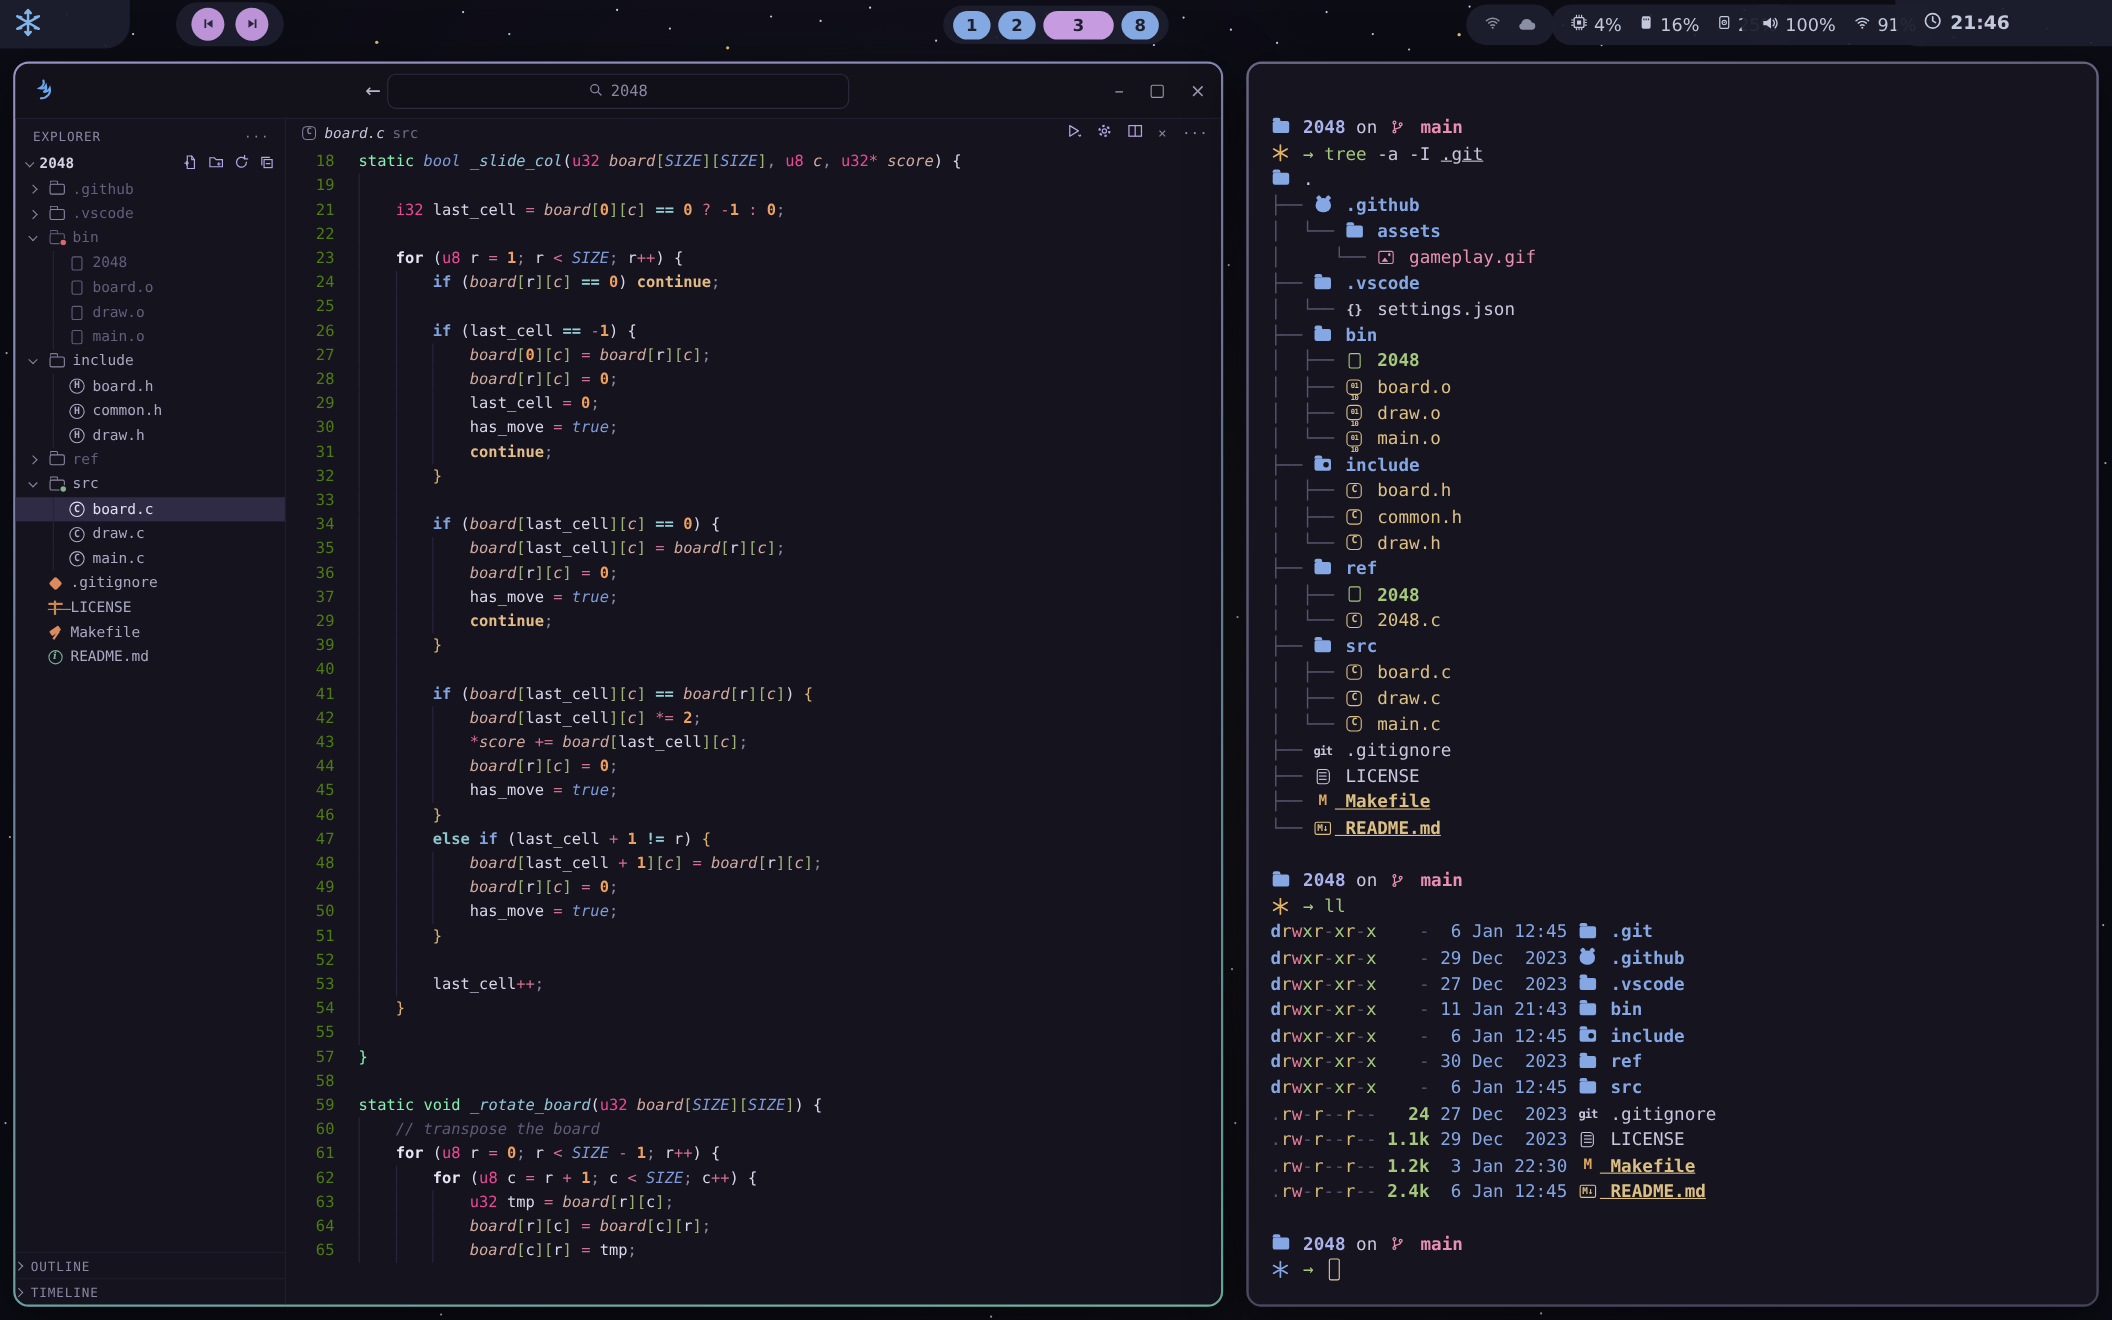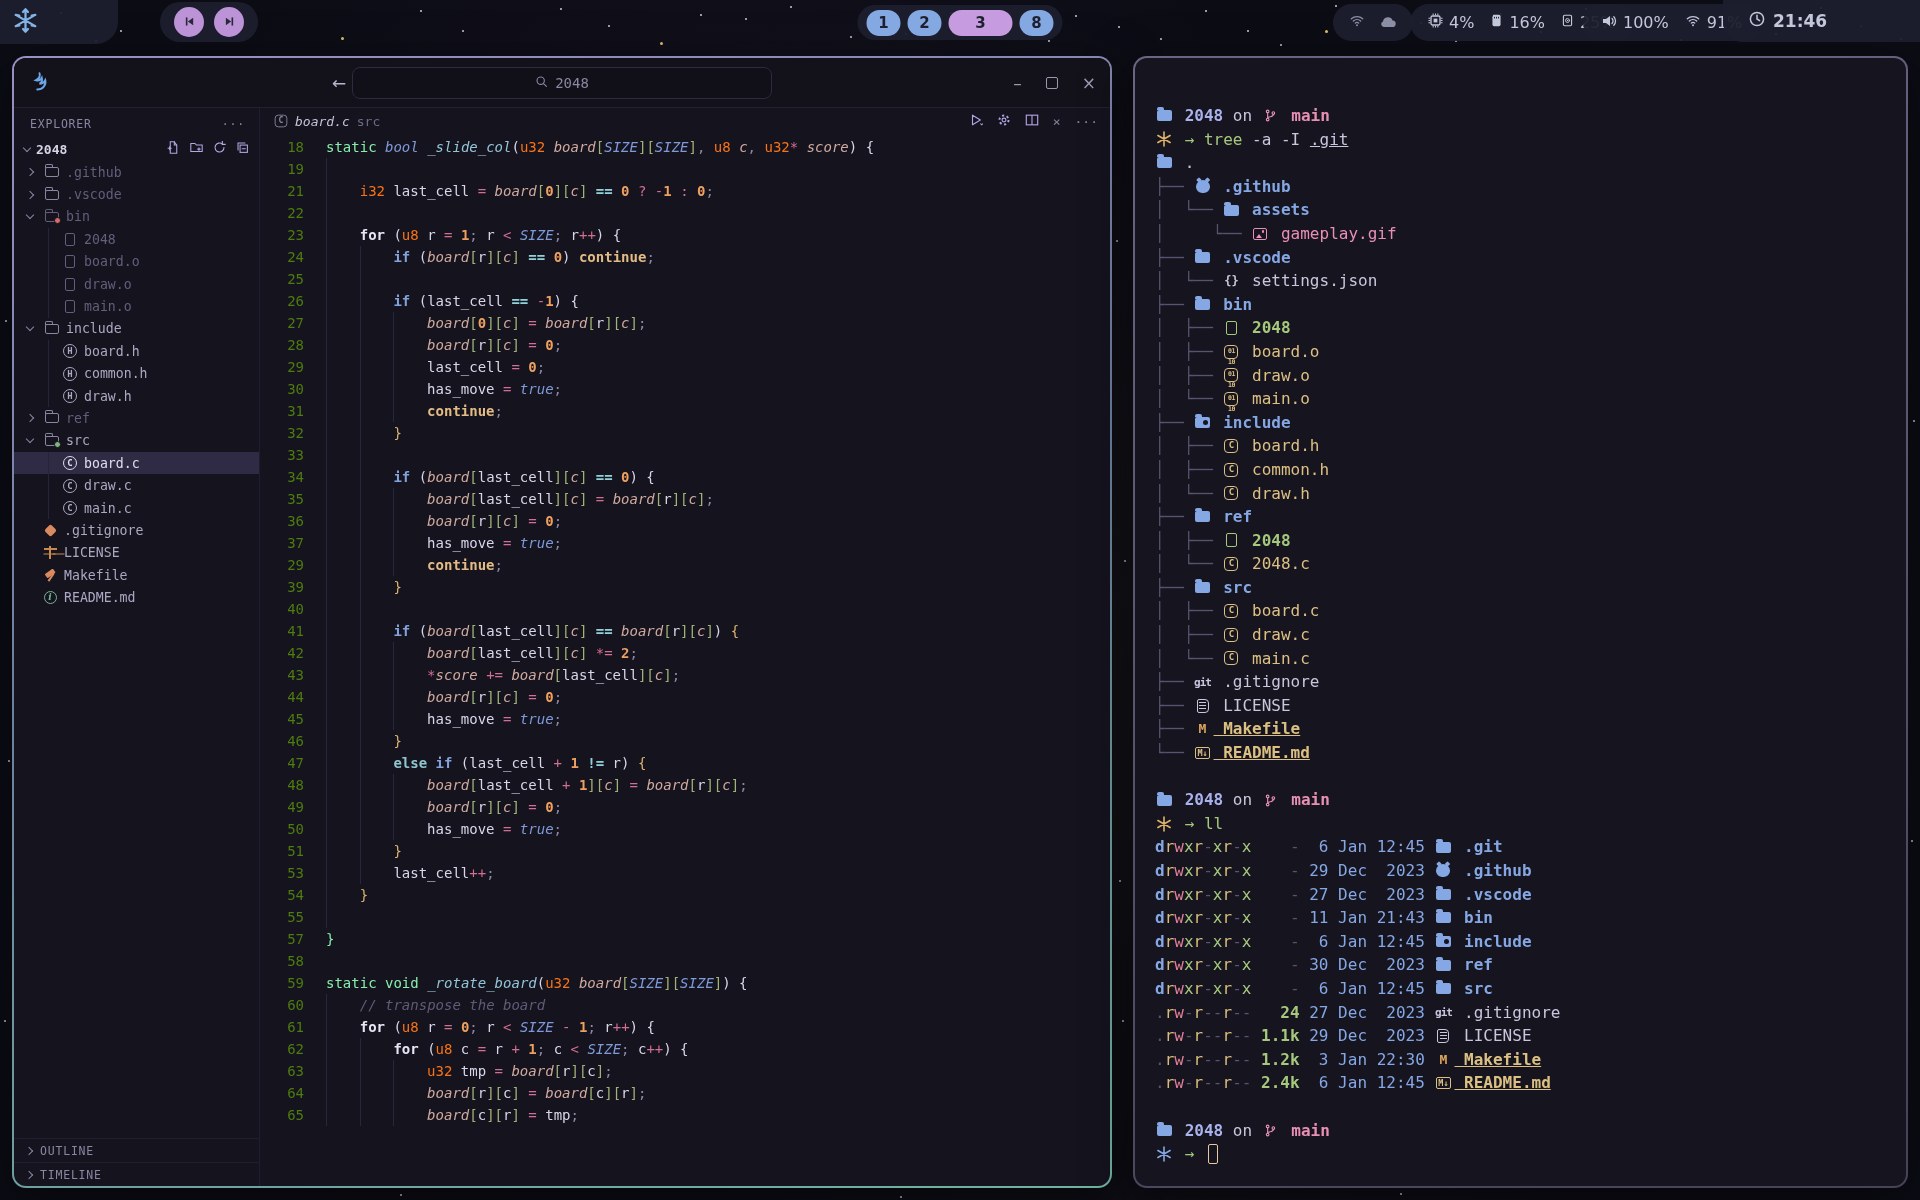--- a/index.html
+++ b/index.html
@@ -61,21 +61,21 @@
   .item{display:flex;align-items:center;height:22.4px;gap:6px;position:relative;font-size:13.2px}
   .item .guide{position:absolute;left:34px;top:0;bottom:0;border-left:1px solid #26233a}
   .item.lvl1{padding-left:28px}
   .item.lvl2{padding-left:48px}
   .item.dim{color:#635e7c}
   .item.sel{background:#2f2b44;color:#e0ddf0}
   .chev{display:inline-block;width:6px;height:6px;border-right:1.4px solid #8a86a3;border-bottom:1.4px solid #8a86a3;flex:none}
   .chev.r{transform:rotate(-45deg)}
   .chev.d{transform:rotate(45deg);margin-top:-3px}
   .chevslot{width:12px;display:flex;justify-content:center;flex:none;margin-left:-18px;margin-right:2px}
-  .panelrow{display:flex;align-items:center;gap:8px;height:24px;padding-left:12px;border-top:1px solid #201d2e;color:#8a86a3;
+  .panelrow{display:flex;align-items:center;gap:8px;height:24px;border-top:1px solid #201d2e;color:#8a86a3;
     font-size:11.5px;letter-spacing:.8px}
   #panels{position:absolute;left:0;right:0;bottom:0}
   
   .sfold{display:inline-block;width:14px;height:10px;border:1.3px solid currentColor;border-radius:2px;position:relative;flex:none}
   .sfold::before{content:"";position:absolute;top:-4px;left:-1px;width:6px;height:3px;border:1.3px solid currentColor;border-bottom:none;border-radius:2px 2px 0 0}
   .sfold.reddot::after{content:"";position:absolute;right:-3px;bottom:-3px;width:5px;height:5px;border-radius:50%;background:#d66a6a;border:1.5px solid #15131e}
   .sfold.grndot::after{content:"";position:absolute;right:-3px;bottom:-3px;width:5px;height:5px;border-radius:50%;background:#7fb57f;border:1.5px solid #15131e}
   .sfile{display:inline-block;width:10px;height:13px;border:1.3px solid currentColor;border-radius:2px;flex:none}
   .sbadge{display:inline-block;width:14px;height:14px;border:1.3px solid currentColor;border-radius:50%;
     font:700 9px/12px "DejaVu Sans Mono",monospace;text-align:center;flex:none}
@@ -96,21 +96,21 @@
   #crumb .fname{font-style:italic}
   #crumb .fdir{color:#6e6a86}
   #crumb .cicons{position:absolute;right:12px;display:flex;align-items:center;gap:14px;color:#b1a4e3}
   #crumb .cicons .gray{color:#8a86a3}
   #code{flex:1;overflow:hidden;padding-top:2px;font-size:14px;line-height:22px;color:#d9d6ea}
   .cline{display:flex;white-space:pre;height:22px}
   .lnum{width:44px;text-align:right;color:#4d7c0f;flex:none;margin-right:22px}
   .gcell{display:inline-block;width:4ch;height:22px;border-left:1px solid #282540;vertical-align:top}
   .cK{color:#86efac}.cT{color:#7e9ad8;font-style:italic}.cI{color:#82a3dc;font-weight:700}
   .cF{color:#e8e5f4;font-weight:700}.cE{color:#8fc6ce;font-weight:700}.cC{color:#e2bb85;font-weight:600}
-  .cY{color:#f97316}.cN{color:#eda05f;font-weight:600}.cFN{color:#93c5d8;font-style:italic}
+  .cY{color:#ec4899}.cN{color:#eda05f;font-weight:600}.cFN{color:#93c5d8;font-style:italic}
   .cP{color:#d0aa9e;font-style:italic}.cB{color:#9fb377}.cG{color:#dbb36e}.cO{color:#d36f92}
   .cL{color:#93d0d8;font-weight:700}.cU{color:#8d89a6}.cM{color:#5f5b78;font-style:italic}
   
   #termbody{padding:46px 16px 14px 20px;font-family:"DejaVu Sans Mono","Liberation Mono",monospace;
     font-size:16px;line-height:23.6px;color:#c9c6dd;background:#16141f;height:100%}
   .tline{white-space:pre;height:23.6px;display:flex;align-items:center}
   .tblock{margin-bottom:23.6px}
   .tc-blue{color:#85a7e4}.tc-lav{color:#aab2ec}.tc-pink{color:#e890b4}.tc-green{color:#a5c87d}
   .tc-tan{color:#dcc083}.tc-org{color:#dca55f}.tc-fg{color:#c9c6dd}.tc-dim{color:#585470}
   .tc-yel{color:#d8bd7a}.tc-red{color:#e07f97}.tc-gold{color:#dfb368}
@@ -494,20 +494,21 @@
             <div class="cline"><span class="lnum">42</span><span><span class="gcell"></span><span class="gcell"></span><span class="gcell"></span><span class="cP">board</span><span class="cB">[</span><span>last_cell</span><span class="cB">]</span><span class="cB">[</span><span class="cP">c</span><span class="cB">]</span><span> </span><span class="cO">*=</span><span> </span><span class="cN">2</span><span class="cU">;</span></span></div>
             <div class="cline"><span class="lnum">43</span><span><span class="gcell"></span><span class="gcell"></span><span class="gcell"></span><span class="cO">*</span><span class="cP">score</span><span> </span><span class="cO">+=</span><span> </span><span class="cP">board</span><span class="cB">[</span><span>last_cell</span><span class="cB">]</span><span class="cB">[</span><span class="cP">c</span><span class="cB">]</span><span class="cU">;</span></span></div>
             <div class="cline"><span class="lnum">44</span><span><span class="gcell"></span><span class="gcell"></span><span class="gcell"></span><span class="cP">board</span><span class="cB">[</span><span>r</span><span class="cB">]</span><span class="cB">[</span><span class="cP">c</span><span class="cB">]</span><span> </span><span class="cO">=</span><span> </span><span class="cN">0</span><span class="cU">;</span></span></div>
             <div class="cline"><span class="lnum">45</span><span><span class="gcell"></span><span class="gcell"></span><span class="gcell"></span><span>has_move </span><span class="cO">=</span><span> </span><span class="cT">true</span><span class="cU">;</span></span></div>
             <div class="cline"><span class="lnum">46</span><span><span class="gcell"></span><span class="gcell"></span><span class="cG">}</span></span></div>
             <div class="cline"><span class="lnum">47</span><span><span class="gcell"></span><span class="gcell"></span><span class="cE">else</span><span> </span><span class="cI">if</span><span> (</span><span>last_cell </span><span class="cO">+</span><span> </span><span class="cN">1</span><span> </span><span class="cL">!=</span><span> r</span><span>) </span><span class="cG">{</span></span></div>
             <div class="cline"><span class="lnum">48</span><span><span class="gcell"></span><span class="gcell"></span><span class="gcell"></span><span class="cP">board</span><span class="cB">[</span><span>last_cell </span><span class="cO">+</span><span> </span><span class="cN">1</span><span class="cB">]</span><span class="cB">[</span><span class="cP">c</span><span class="cB">]</span><span> </span><span class="cO">=</span><span> </span><span class="cP">board</span><span class="cB">[</span><span>r</span><span class="cB">]</span><span class="cB">[</span><span class="cP">c</span><span class="cB">]</span><span class="cU">;</span></span></div>
             <div class="cline"><span class="lnum">49</span><span><span class="gcell"></span><span class="gcell"></span><span class="gcell"></span><span class="cP">board</span><span class="cB">[</span><span>r</span><span class="cB">]</span><span class="cB">[</span><span class="cP">c</span><span class="cB">]</span><span> </span><span class="cO">=</span><span> </span><span class="cN">0</span><span class="cU">;</span></span></div>
             <div class="cline"><span class="lnum">50</span><span><span class="gcell"></span><span class="gcell"></span><span class="gcell"></span><span>has_move </span><span class="cO">=</span><span> </span><span class="cT">true</span><span class="cU">;</span></span></div>
             <div class="cline"><span class="lnum">51</span><span><span class="gcell"></span><span class="gcell"></span><span class="cG">}</span></span></div>
+            <div class="cline"><span class="lnum">52</span><span><span class="gcell"></span><span class="gcell"></span></span></div>
             <div class="cline"><span class="lnum">53</span><span><span class="gcell"></span><span class="gcell"></span><span>last_cell</span><span class="cO">++</span><span class="cU">;</span></span></div>
             <div class="cline"><span class="lnum">54</span><span><span class="gcell"></span><span class="cG">}</span></span></div>
             <div class="cline"><span class="lnum">55</span><span><span class="gcell"></span></span></div>
             <div class="cline"><span class="lnum">57</span><span><span class="cK">}</span></span></div>
             <div class="cline"><span class="lnum">58</span><span></span></div>
             <div class="cline"><span class="lnum">59</span><span><span class="cK">static</span><span> </span><span class="cK">void</span><span> </span><span class="cFN">_rotate_board</span><span>(</span><span class="cY">u32</span><span> </span><span class="cP">board</span><span class="cB">[</span><span class="cT">SIZE</span><span class="cB">]</span><span class="cB">[</span><span class="cT">SIZE</span><span class="cB">]</span><span>) {</span></span></div>
             <div class="cline"><span class="lnum">60</span><span><span class="gcell"></span><span class="cM">// transpose the board</span></span></div>
             <div class="cline"><span class="lnum">61</span><span><span class="gcell"></span><span class="cF">for</span><span> (</span><span class="cY">u8</span><span> r </span><span class="cO">=</span><span> </span><span class="cN">0</span><span class="cU">;</span><span> r </span><span class="cO">&lt;</span><span> </span><span class="cT">SIZE</span><span> </span><span class="cO">-</span><span> </span><span class="cN">1</span><span class="cU">;</span><span> r</span><span class="cO">++</span><span>) {</span></span></div>
             <div class="cline"><span class="lnum">62</span><span><span class="gcell"></span><span class="gcell"></span><span class="cF">for</span><span> (</span><span class="cY">u8</span><span> c </span><span class="cO">=</span><span> r </span><span class="cO">+</span><span> </span><span class="cN">1</span><span class="cU">;</span><span> c </span><span class="cO">&lt;</span><span> </span><span class="cT">SIZE</span><span class="cU">;</span><span> c</span><span class="cO">++</span><span>) {</span></span></div>
             <div class="cline"><span class="lnum">63</span><span><span class="gcell"></span><span class="gcell"></span><span class="gcell"></span><span class="cY">u32</span><span> tmp </span><span class="cO">=</span><span> </span><span class="cP">board</span><span class="cB">[</span><span>r</span><span class="cB">]</span><span class="cB">[</span><span>c</span><span class="cB">]</span><span class="cU">;</span></span></div>

